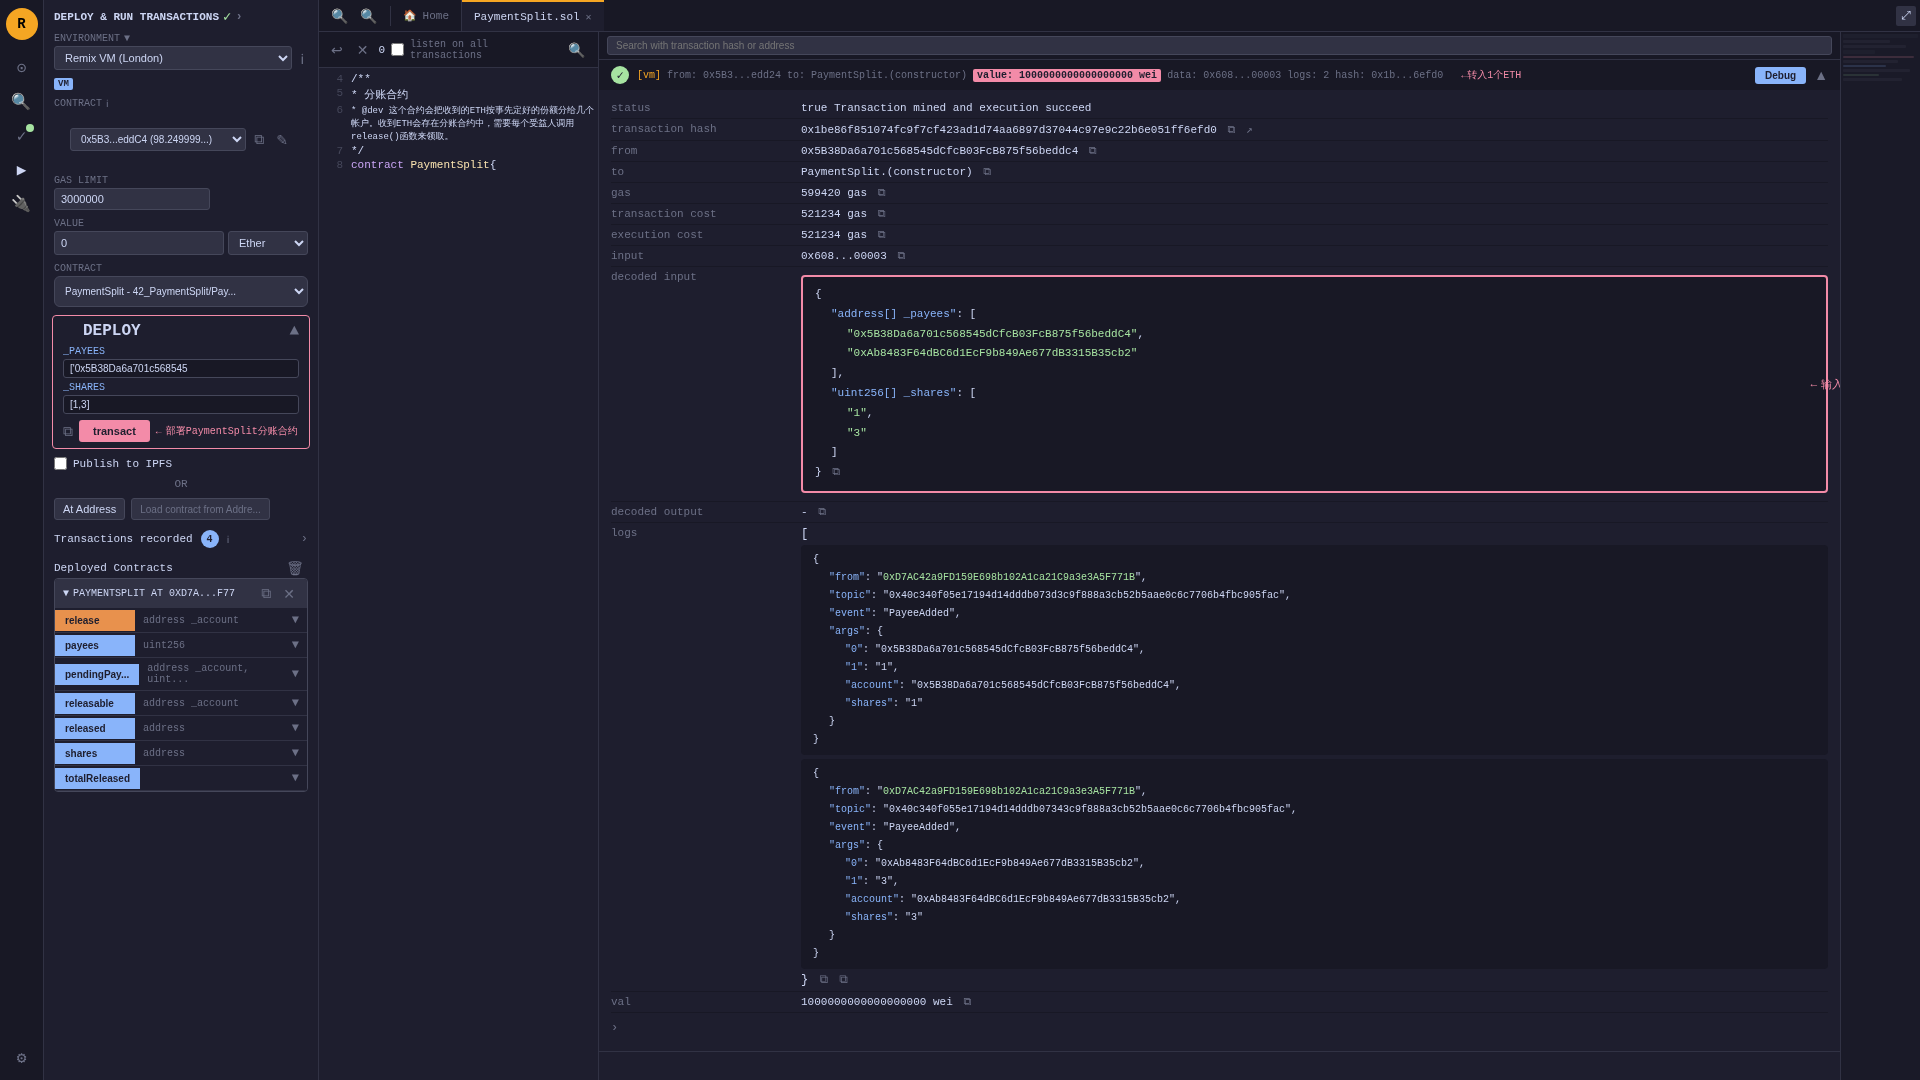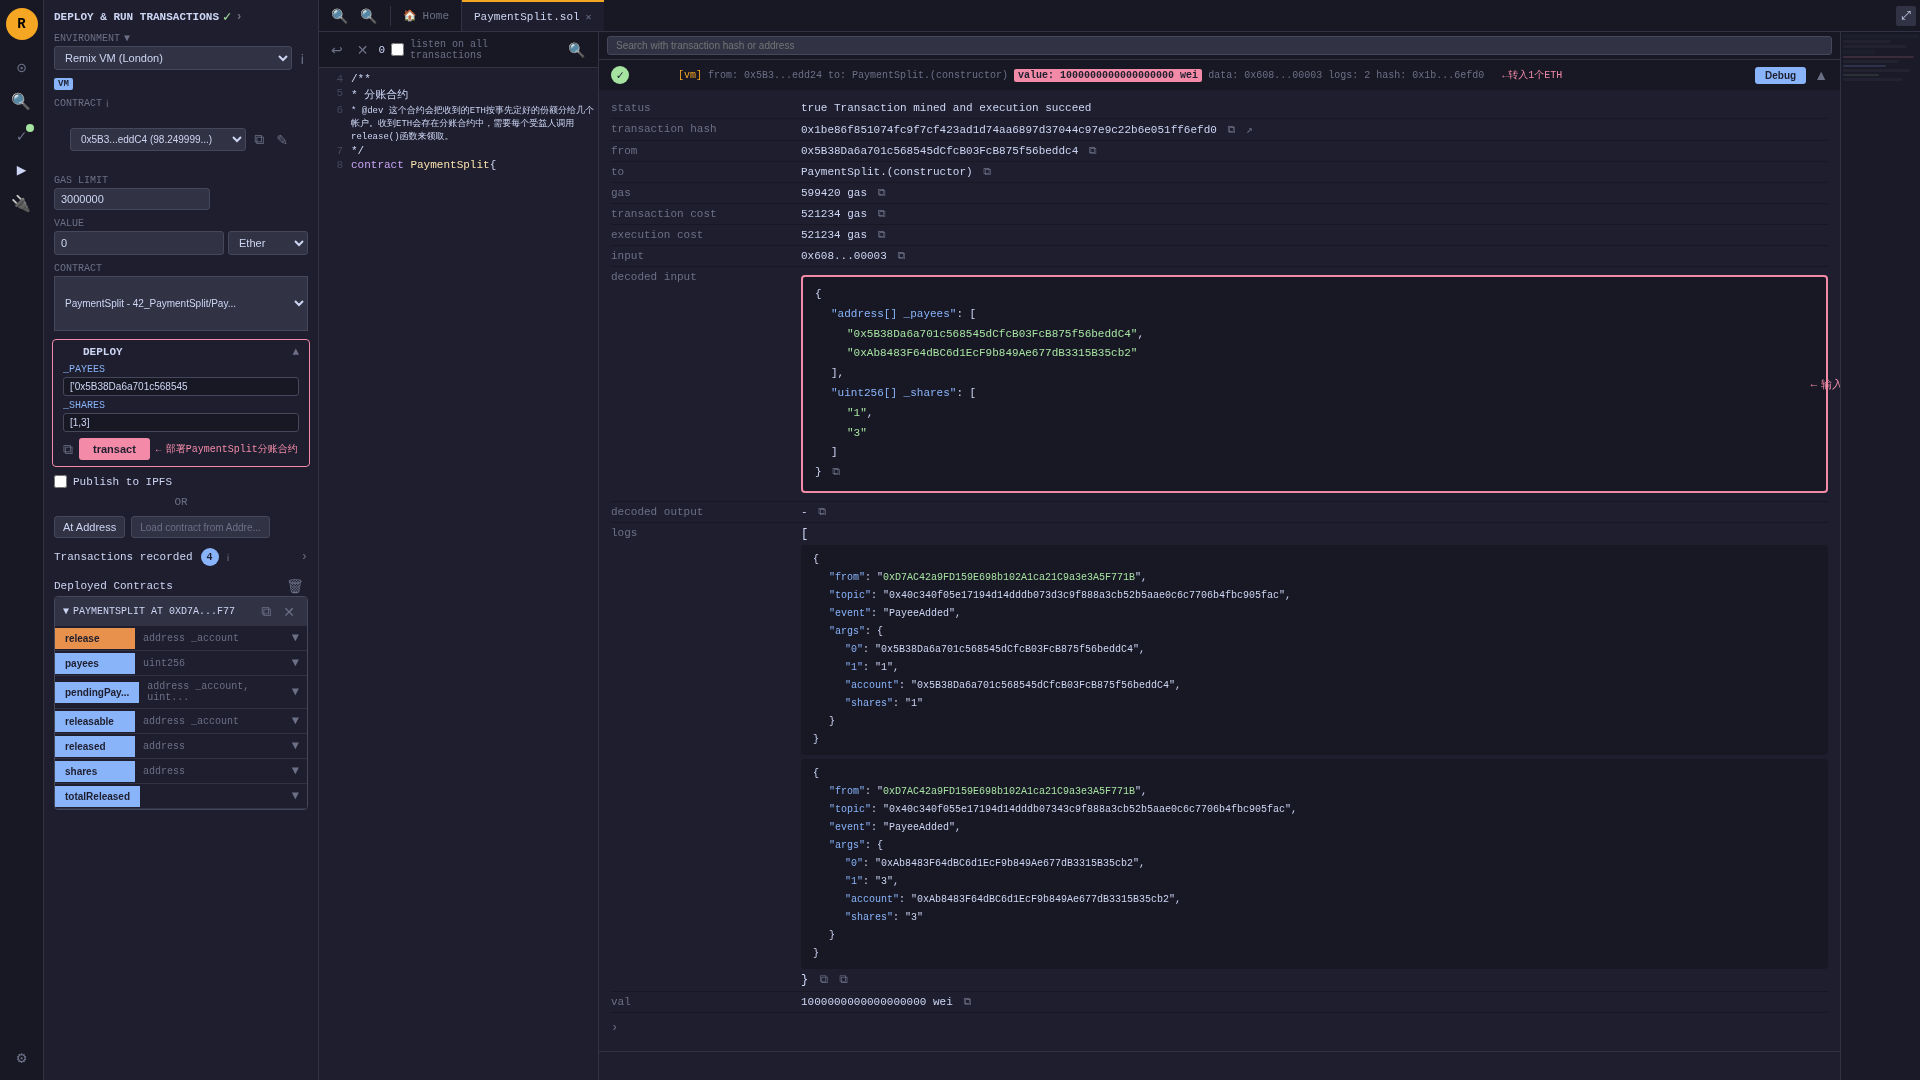--- a/index.html
+++ b/index.html
@@ -143,36 +143,36 @@
       font-size: 11px;
       border-radius: 3px;
       width: 80px;
     }
 
     .contract-select {
       width: 100%;
       background: #313244;
       border: 1px solid #45475a;
       color: #cdd6f4;
-      padding: 20px 6px;
-      font-size: 10px;
-      border-radius: 0;
+      padding: 8px 6px;
+      font-size: 10px;
+      border-radius: 6px;
     }
 
     .deploy-section {
       padding: 6px 10px;
       border: 1px solid #f38ba8;
       margin: 4px 8px;
       border-radius: 4px;
     }
     .deploy-header {
       display: flex;
       justify-content: space-between;
       align-items: center;
-      font-size: 11px;
+      font-size: 16px;
       font-weight: bold;
       color: #cdd6f4;
       margin-bottom: 6px;
       padding-left: 20px;
     }
     .param-row {
       margin-bottom: 4px;
     }
     .param-label {
       font-size: 10px;
@@ -464,21 +464,21 @@
       display: flex; align-items: center; justify-content: center;
       color: #1e1e2e;
       font-size: 12px;
       flex-shrink: 0;
     }
     .tx-summary {
       font-size: 10px;
       color: #6c7086;
       flex: 1;
     }
-    .tx-summary .highlight { color: #f5a623; margin-left: 41px; }
+    .tx-summary .highlight { color: #f5a623; }
     .tx-summary .value-box {
       background: #f38ba8;
       color: #1e1e2e;
       padding: 1px 4px;
       border-radius: 2px;
       font-weight: bold;
     }
     .debug-btn {
       background: #89b4fa;
       border: none;

